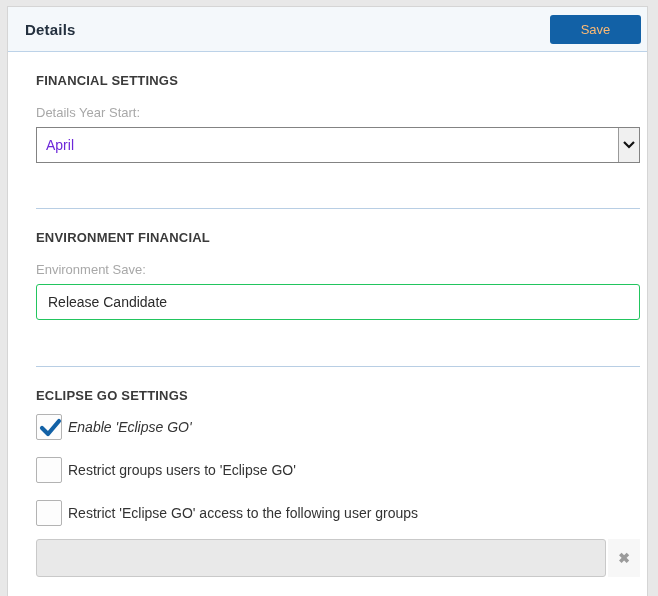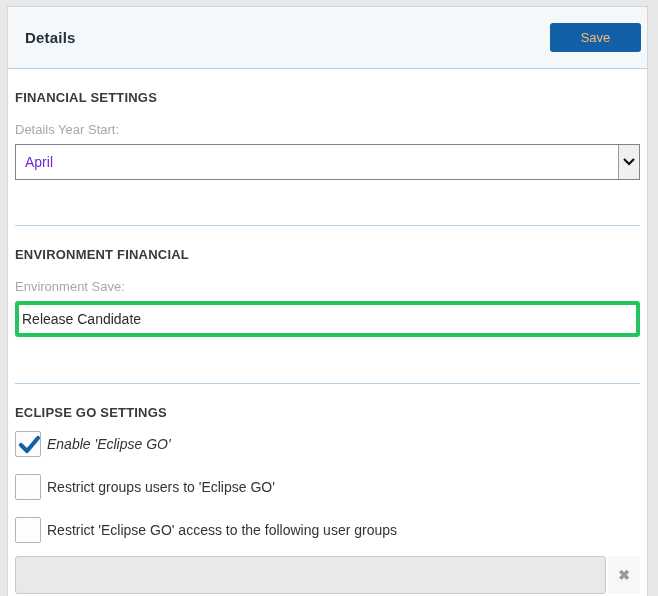--- a/index.html
+++ b/index.html
@@ -12,21 +12,21 @@
   .panel {
     position: absolute;
     left: 7px; top: 6px;
     width: 641px; height: 590px;
     background: #ffffff;
     border: 1px solid #d5d5d5;
     border-bottom: none;
   }
   
   .panel-header {
-    height: 62px;
+    height: 45px;
     display: flex;
     align-items: center;
     padding: 0 6px 0 17px;
     background: #f4f8fb;
     border-bottom: 1px solid #bcd2e8;
   }
   .panel-title {
     font-size: 15px;
     font-weight: 600;
     color: #24313f;
@@ -37,21 +37,21 @@
     width: 91px; height: 29px;
     background: #1261a6;
     color: #fdba74;
     border: none;
     border-radius: 3px;
     font-size: 13px;
     font-family: "Liberation Sans", sans-serif;
     cursor: pointer;
   }
   
-  .content { padding: 0 7px; }
+  .content { padding: 0 7px; margin-left: 21px; }
   .section-title {
     margin-top: 21px;
     font-size: 13px;
     font-weight: bold;
     color: #3a3a3a;
     letter-spacing: .2px;
   }
   .field-label {
     margin-top: 17px;
     font-size: 13px;
@@ -84,26 +84,26 @@
     width: 21px;
     background: #f0f0f0;
     border-left: 1px solid #9a9a9a;
     display: flex; align-items: center; justify-content: center;
     pointer-events: none;
   }
   
   .text-input {
     margin-top: 7px;
     width: 100%; height: 36px;
-    border: 4px solid #22c55e;
+    border: 1px solid #22c55e;
     border-radius: 3px;
     font-size: 14px;
     font-family: "Liberation Sans", sans-serif;
     color: #2b2b2b;
-    padding-left: 3px;
+    padding-left: 11px;
     background: #ffffff;
   }
   
   .checkbox-row {
     display: flex;
     align-items: center;
     margin-top: 17px;
   }
   .checkbox-row.first { margin-top: 11px; font-style: italic; }
   .checkbox {

